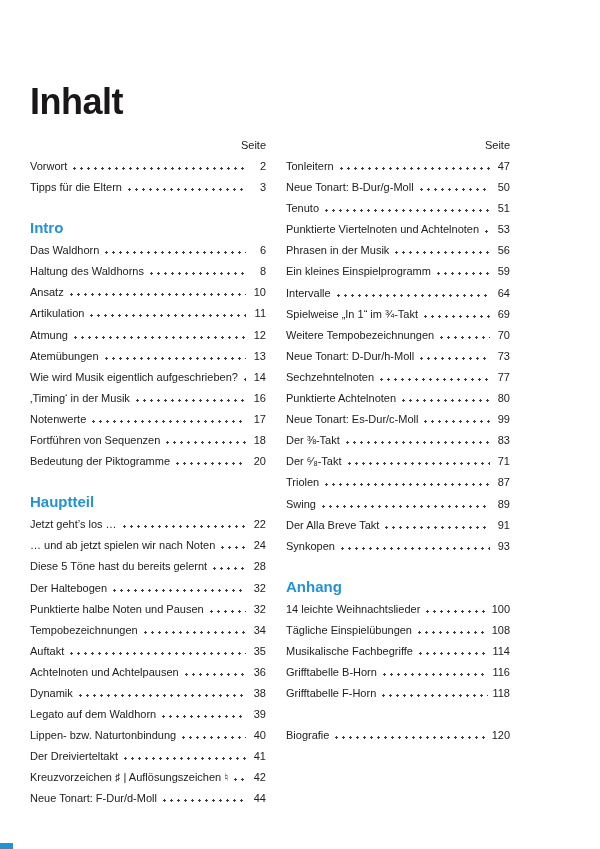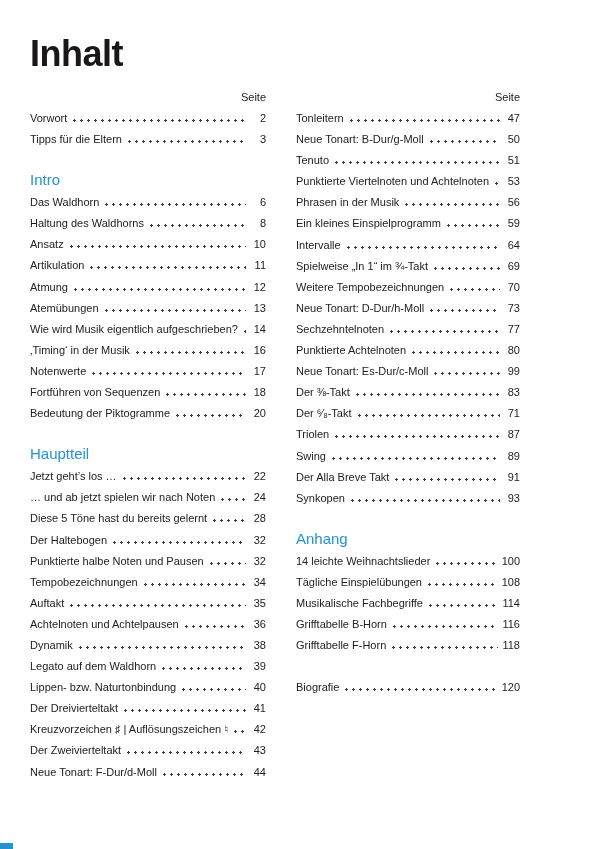--- a/index.html
+++ b/index.html
@@ -11,50 +11,51 @@
     width: 600px;
     height: 849px;
     position: relative;
     overflow: hidden;
     font-family: "Liberation Sans", "DejaVu Sans", sans-serif;
     color: #232020;
   }
   .page {
     padding: 30px 0 0 30px;
     width: 540px;
+    margin-top: 48px;
   }
   h1.title {
     font-size: 36px;
     font-weight: 700;
     letter-spacing: -0.5px;
     margin: 4px 0 0 0;
     line-height: 40px;
     color: #1a1718;
   }
   .columns {
     display: flex;
-    gap: 30px;
+    gap: 20px;
     margin-top: 0;
   }
   .col { display: flex; flex-direction: column; }
   .col-left  { width: 236px; }
   .col-right { width: 224px; }
   .seite {
     text-align: right;
     font-size: 11px;
     height: 21px;
     line-height: 21px;
     margin-top: 13px;
     color: #232020;
   }
   .block { margin: 0; }
   .block.gap { margin-top: 21px; }
   .section-heading {
     color: #2593d2;
-    font-weight: 400;
+    font-weight: 700;
     font-size: 15px;
     line-height: 21px;
     margin-top: 19px;
     margin-bottom: 2px;
   }
   .row {
     display: flex;
     align-items: baseline;
     height: 21.1px;
     font-size: 11px;
@@ -227,25 +228,20 @@
               <span class="label">Der Dreivierteltakt</span>
               <span class="leader"></span>
               <span class="pagenum">41</span>
             </div>
             <div class="row">
               <span class="label">Kreuzvorzeichen ♯ | Auflösungszeichen ♮</span>
               <span class="leader"></span>
               <span class="pagenum">42</span>
             </div>
             <div class="row">
-              <span class="label">Der Zweivierteltakt</span>
-              <span class="leader"></span>
-              <span class="pagenum">43</span>
-            </div>
-            <div class="row">
               <span class="label">Neue Tonart: F-Dur/d-Moll</span>
               <span class="leader"></span>
               <span class="pagenum">44</span>
             </div>
           </div>
         </div>
     </div>
     <div class="col col-right">
       <div class="seite">Seite</div>
       <div class="blocks">

